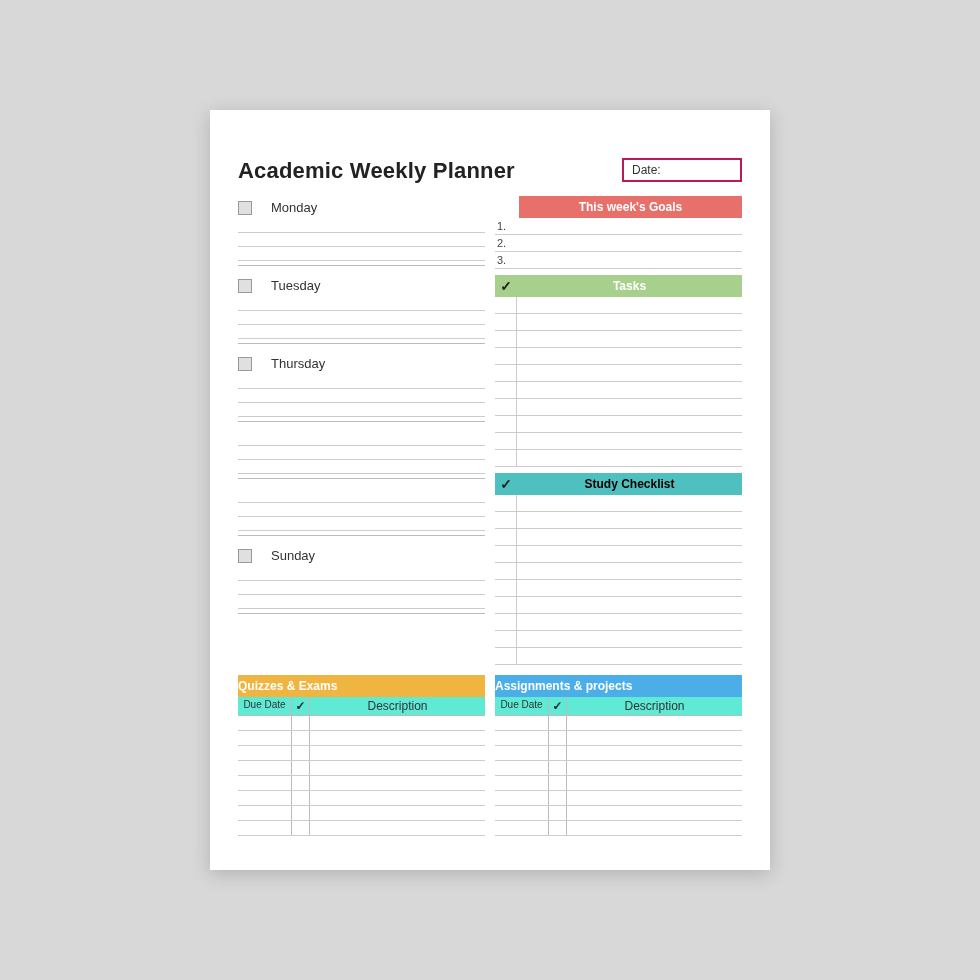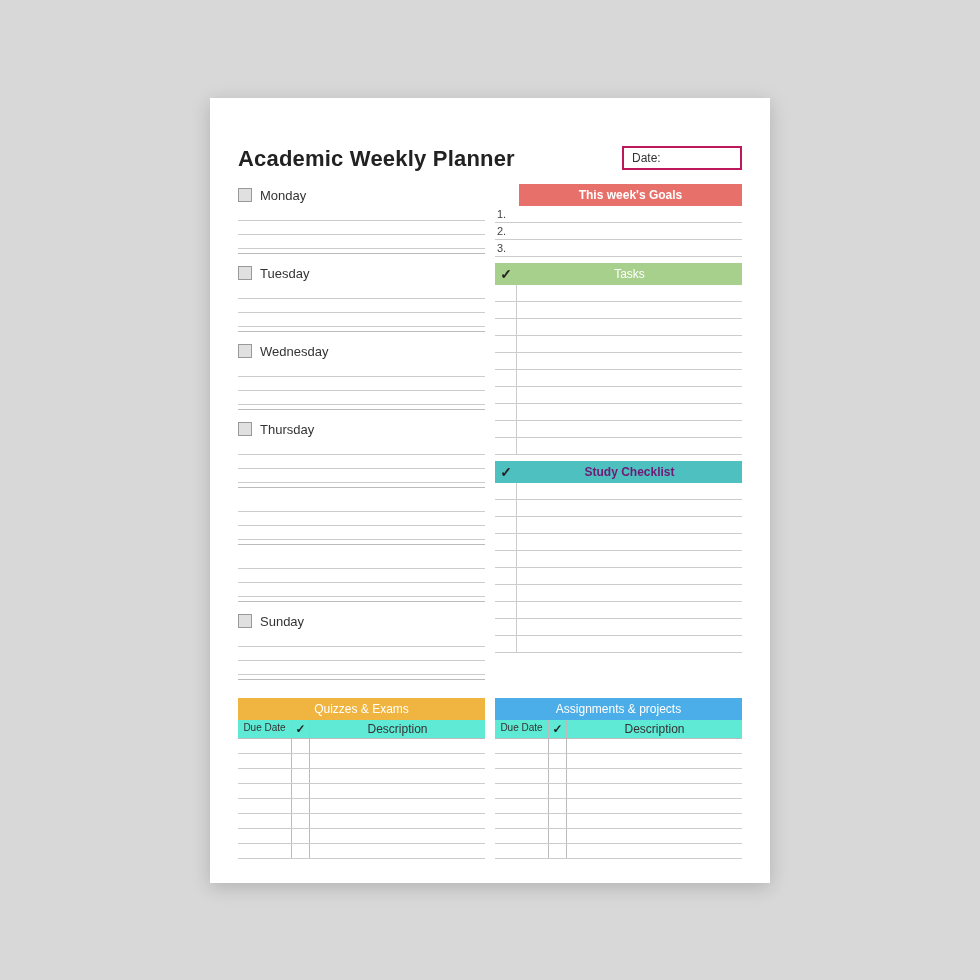--- a/index.html
+++ b/index.html
@@ -48,22 +48,22 @@
       display: flex;
       flex-direction: column;
     }
     .day-block {
       display: flex;
       flex-direction: column;
       margin-bottom: 4px;
     }
     .day-row {
       display: flex;
-      align-items: flex-start;
-      gap: 8px;
+      align-items: flex-end;
+      gap: 19px;
       padding: 4px 0 2px 0;
     }
     .day-checkbox {
       width: 14px;
       height: 14px;
       border: 1px solid #999;
       background: #e0e0e0;
       flex-shrink: 0;
     }
     .day-label {
@@ -133,21 +133,21 @@
       background: #a8d08d;
       font-size: 14px;
       color: #222;
       font-weight: bold;
       padding: 2px 0;
     }
     .tasks-header-label {
       flex: 1;
       text-align: center;
       font-size: 12px;
-      font-weight: normal;
+      font-weight: bold;
       color: #fff;
       padding: 4px 0;
     }
     .tasks-rows {
       display: flex;
       flex-direction: column;
       margin-bottom: 6px;
     }
     .task-row {
       display: flex;
@@ -178,21 +178,21 @@
       font-size: 14px;
       color: #222;
       font-weight: bold;
       padding: 2px 0;
     }
     .study-header-label {
       flex: 1;
       text-align: center;
       font-size: 12px;
       font-weight: bold;
-      color: #701a75;
+      color: #000000;
       padding: 4px 0;
     }
     .study-rows {
       display: flex;
       flex-direction: column;
     }
     .study-row {
       display: flex;
       border-bottom: 1px solid #ccc;
       min-height: 16px;
@@ -212,23 +212,23 @@
       display: grid;
       grid-template-columns: 1fr 1fr;
       gap: 0 10px;
       margin-top: 10px;
     }
     .bottom-table {
       display: flex;
       flex-direction: column;
     }
     .bottom-table-header {
-      text-align: center;
-      font-size: 12px;
-      font-weight: normal;
+      text-align: left;
+      font-size: 12px;
+      font-weight: bold;
       padding: 4px 0;
       color: #fff;
     }
     .quizzes-header { background: #f0b540; }
     .assignments-header { background: #4baee8; }
     .bottom-table-cols {
       display: flex;
       border-bottom: 1px solid #bbb;
       background: #5eead4;
     }
@@ -311,32 +311,20 @@
           <span class="day-label">Tuesday</span>
         </div>
         <div class="day-lines">
           <div class="day-line"></div>
           <div class="day-line"></div>
           <div class="day-line"></div>
         </div>
         <div class="day-divider"></div>
       </div>
 
-      <div class="day-block">
-        <div class="day-row">
-          <div class="day-checkbox"></div>
-          <span class="day-label">Wednesday</span>
-        </div>
-        <div class="day-lines">
-          <div class="day-line"></div>
-          <div class="day-line"></div>
-          <div class="day-line"></div>
-        </div>
-        <div class="day-divider"></div>
-      </div>
 
       <div class="day-block">
         <div class="day-row">
           <div class="day-checkbox"></div>
           <span class="day-label">Thursday</span>
         </div>
         <div class="day-lines">
           <div class="day-line"></div>
           <div class="day-line"></div>
           <div class="day-line"></div>

